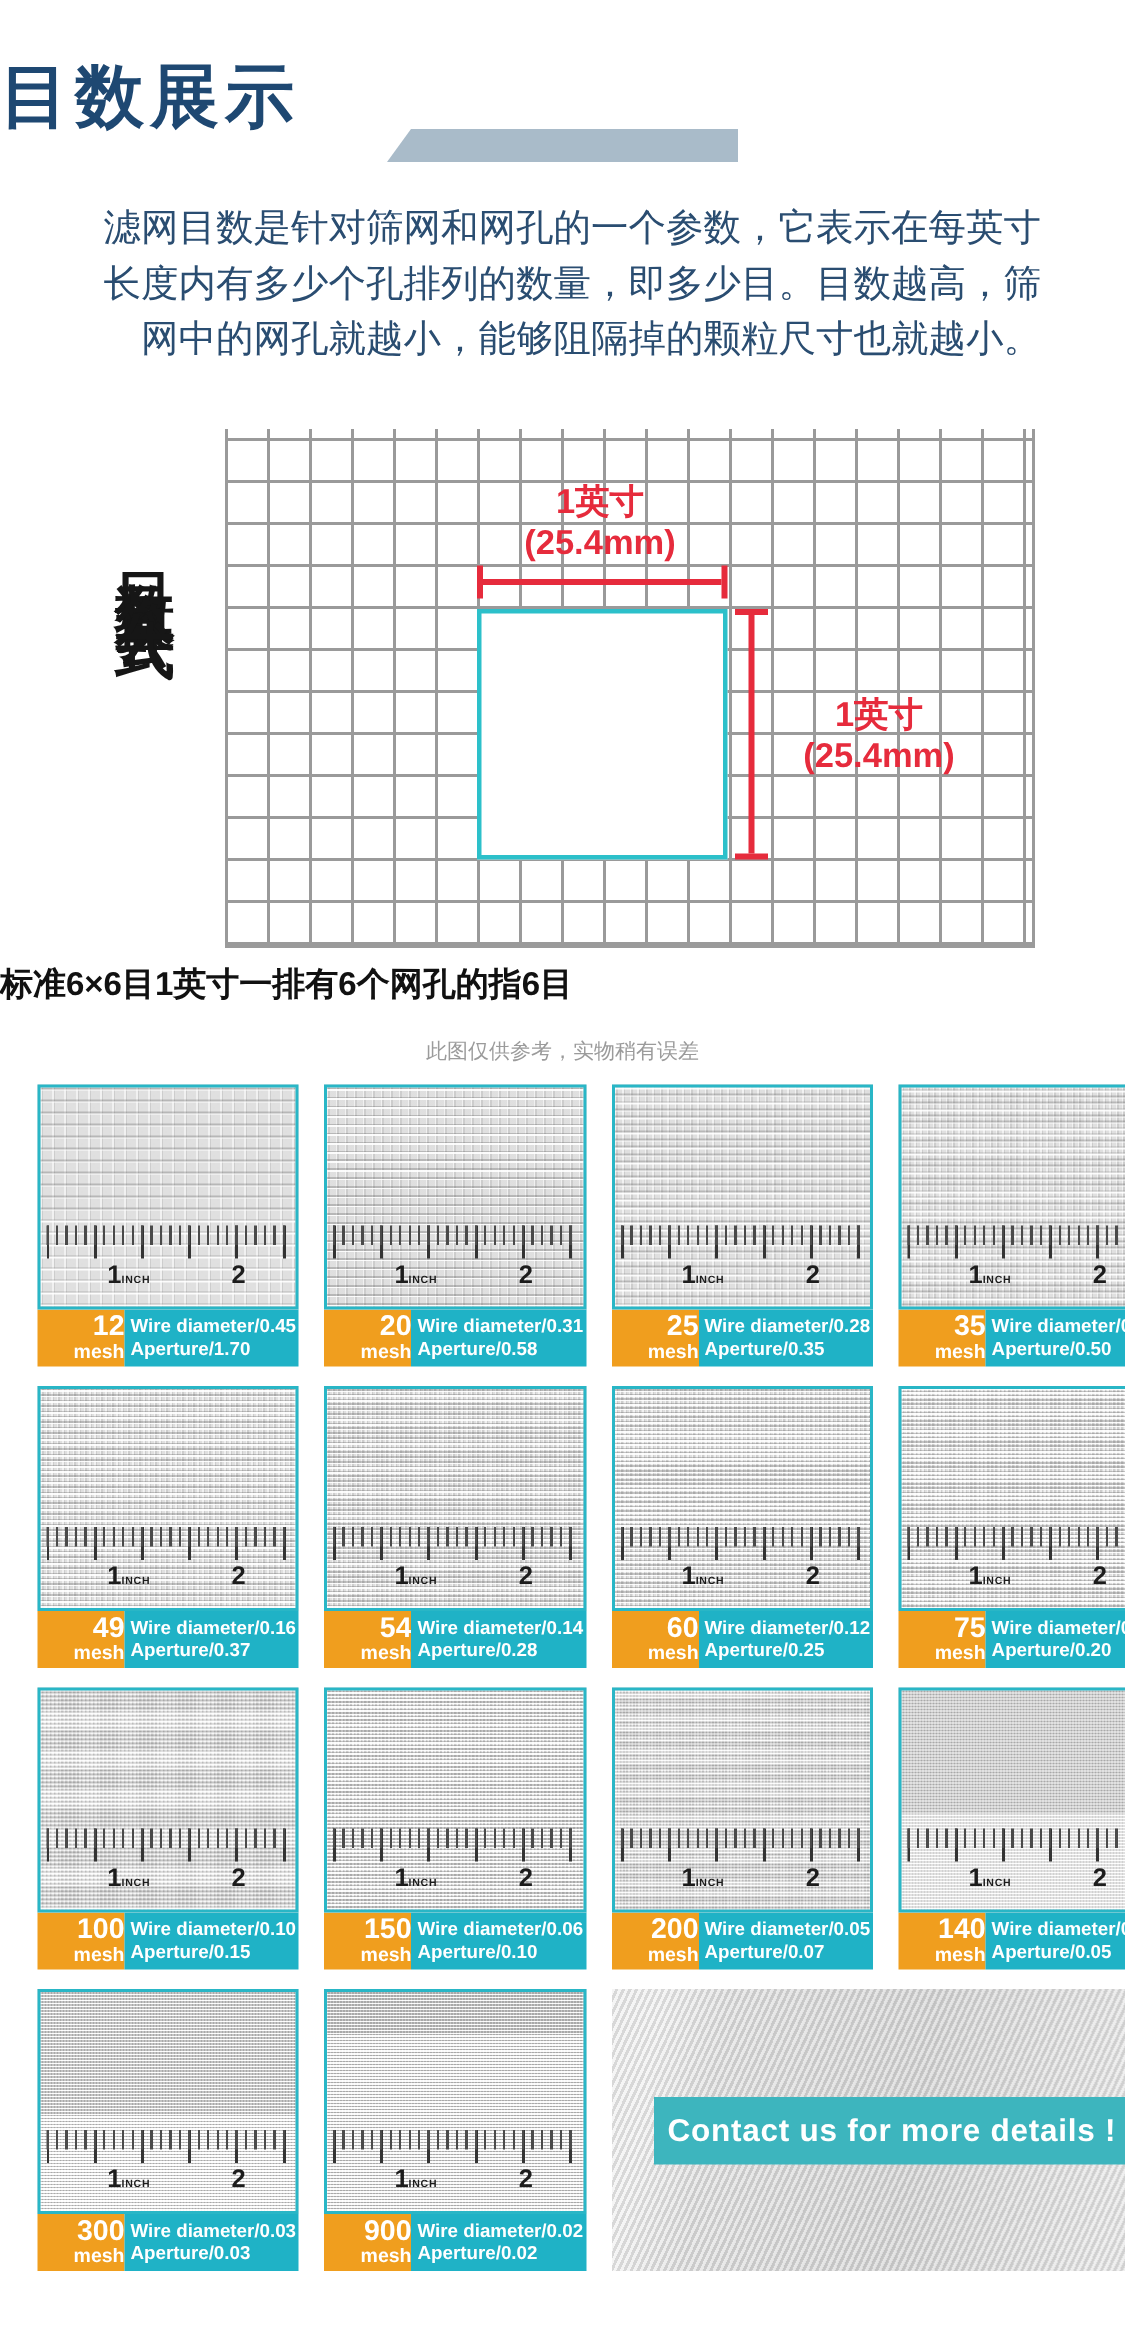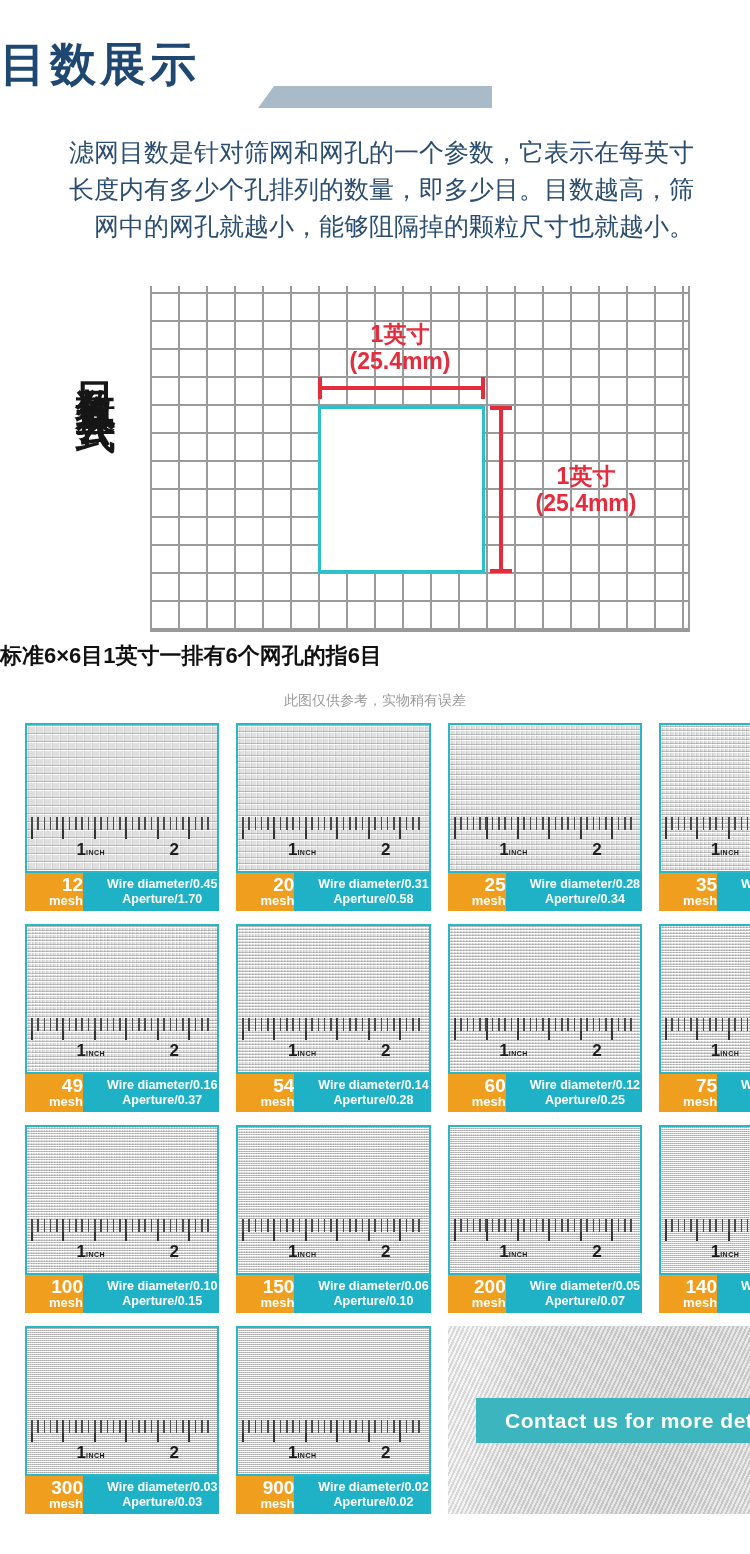--- a/index.html
+++ b/index.html
@@ -66,21 +66,21 @@
     background:repeating-linear-gradient(90deg,#333 0 2px,transparent 2px 31.5px);}
   .ruler-labels{position:absolute;top:23px;left:0;right:0;height:22px;color:#1c1c1c;}
   .rl-1{position:absolute;left:25%;font-size:17px;font-weight:bold;}
   .rl-inch{font-size:7px;font-weight:bold;letter-spacing:.5px;}
   .rl-2{position:absolute;left:76%;font-size:17px;font-weight:bold;}
   .card-label{display:flex;height:38px;}
   .badge{flex:0 0 58px;background:var(--orange);color:#fff;text-align:center;padding-top:2px;}
   .badge-num{font-size:19px;font-weight:bold;line-height:19px;text-align:right;}
   .badge-unit{font-size:13px;font-weight:bold;line-height:14px;text-align:right;}
   .specs{flex:1;background:var(--label-teal);color:#fff;font-size:12.5px;font-weight:bold;
-    line-height:15px;padding:4px 2px 0 24px;white-space:nowrap;overflow:hidden;text-align:center;}
+    line-height:15px;padding:4px 2px 0 4px;white-space:nowrap;overflow:hidden;}
 
   
   .contact-card{grid-column:3 / 5;position:relative;height:188px;overflow:hidden;
     background:
       repeating-linear-gradient(115deg,rgba(255,255,255,.45) 0 2px,rgba(168,168,168,.30) 2px 4px),
       linear-gradient(100deg,#ececec 0 9%,#d9d9d9 20%,#cdcdcd 55%,#e2e2e2 90%);}
   .contact-banner{position:absolute;left:28px;right:20px;top:72px;height:45px;line-height:45px;
     background:#3db5be;color:#fff;font-size:21px;font-weight:bold;text-align:center;letter-spacing:.5px;}
 </style>
 </head>
@@ -168,21 +168,21 @@
           </div>
         </div>
       </div>
       <div class="card-label">
         <div class="badge">
           <div class="badge-num">25</div>
           <div class="badge-unit">mesh</div>
         </div>
         <div class="specs">
           <div>Wire diameter/0.28</div>
-          <div>Aperture/0.34</div>
+          <div>Aperture/0.35</div>
         </div>
       </div>
     </div>
 
     <div class="card">
       <div class="mesh-img tx35">
         <div class="ruler">
           <div class="tick-long"></div>
           <div class="tick-short"></div>
           <div class="ruler-labels">

